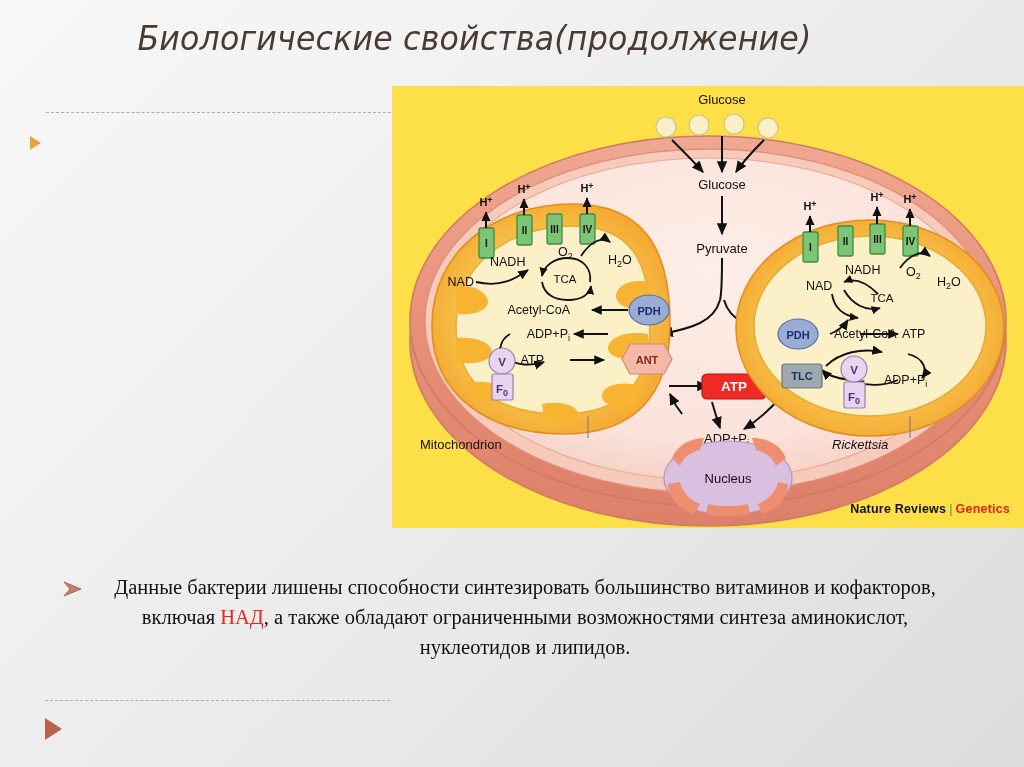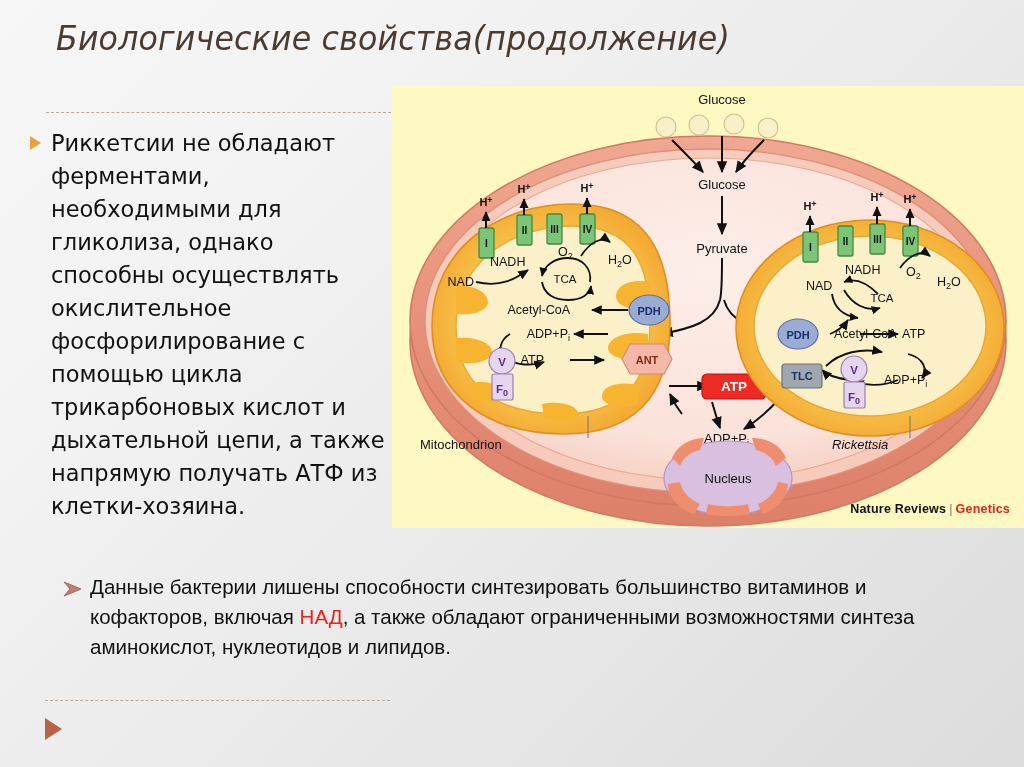--- a/index.html
+++ b/index.html
@@ -1,21 +1,21 @@
 <!DOCTYPE html>
 <html><head>
 <meta charset="utf-8">
 <style>
   html,body{margin:0;padding:0;}
   body{
     width:1024px;height:767px;overflow:hidden;
     font-family:"Liberation Sans","DejaVu Sans",sans-serif;
     background:linear-gradient(135deg,#f7f7f7 0%,#f2f2f2 28%,#e8e8e8 62%,#dcdcdc 100%);
   }
-  #slide{position:relative;width:1024px;height:767px;}
+  #slide{position:relative;width:1024px;height:767px;text-align:center;}
 
   
   .slide-title{
     position:absolute;left:56px;top:18px;width:900px;
     font-size:34px;font-style:italic;font-weight:400;
     color:#4a3a30;letter-spacing:.2px;white-space:nowrap;
     font-family:"DejaVu Sans","Liberation Sans",sans-serif;
     transform:scaleX(.93);transform-origin:left center;
   }
 
@@ -35,38 +35,38 @@
   }
 
   
   .bottom-block{position:absolute;left:62px;top:572px;width:900px;display:flex;align-items:flex-start;}
   .arrow-bullet{
     flex:0 0 auto;width:22px;height:20px;margin:8px 6px 0 0;position:relative;
   }
   .arrow-bullet svg{display:block;}
   .bottom-text{
     font-size:20.5px;line-height:30px;color:#111;
-    font-family:Liberation Sans, sans-serif;
+    font-family:Liberation Serif, serif;
     width:870px;
   }
   .hl-red{color:#e8241c;}
 
   .dash-rule-2{
     position:absolute;left:45px;top:700px;width:345px;height:0;
     border-top:1px dashed #b9a99c;
   }
   .tri-bullet-2{
     position:absolute;left:45px;top:718px;width:0;height:0;
     border-left:17px solid #b6634a;border-top:11px solid transparent;border-bottom:11px solid transparent;
   }
 
   
   .fig-panel{
     position:absolute;left:392px;top:86px;width:632px;height:442px;
-    background:#fef9c3;overflow:hidden;
+    background:#fde047;overflow:hidden;
   }
   .fig-svg{display:block;width:632px;height:442px;}
   .credit{
     position:absolute;right:14px;bottom:12px;
     font-size:12.5px;font-weight:bold;color:#111;
     font-family:"Liberation Sans",sans-serif;letter-spacing:.2px;margin-top:20px;
   }
   .credit .sep{color:#777;font-weight:normal;margin:0 3px;}
   .credit .gen{color:#e2231a;}
 </style>
@@ -74,21 +74,20 @@
 <body>
 
 <div id="slide">
 
   <div class="slide-title">Биологические свойства(продолжение)</div>
 
   <div class="left-col">
     <div class="dash-rule"></div>
     <div class="bullet-row">
       <div class="tri-bullet"></div>
-      <div class="bullet-text">Риккетсии не обладают ферментами, необходимыми для гликолиза, однако способны осуществлять окислительное фосфорилирование с помощью цикла трикарбоновых кислот и дыхательной цепи, а также напрямую получать АТФ из клетки-хозяина.</div>
     </div>
   </div>
 
   <div class="bottom-block">
     <div class="arrow-bullet">
       <svg width="22" height="18" viewBox="0 0 22 18">
         <path d="M2 2 L19 9 L2 16 L8 9 Z" fill="#c0806e" stroke="#a8675a" stroke-width="1"></path>
       </svg>
     </div>
     <div class="bottom-text">

